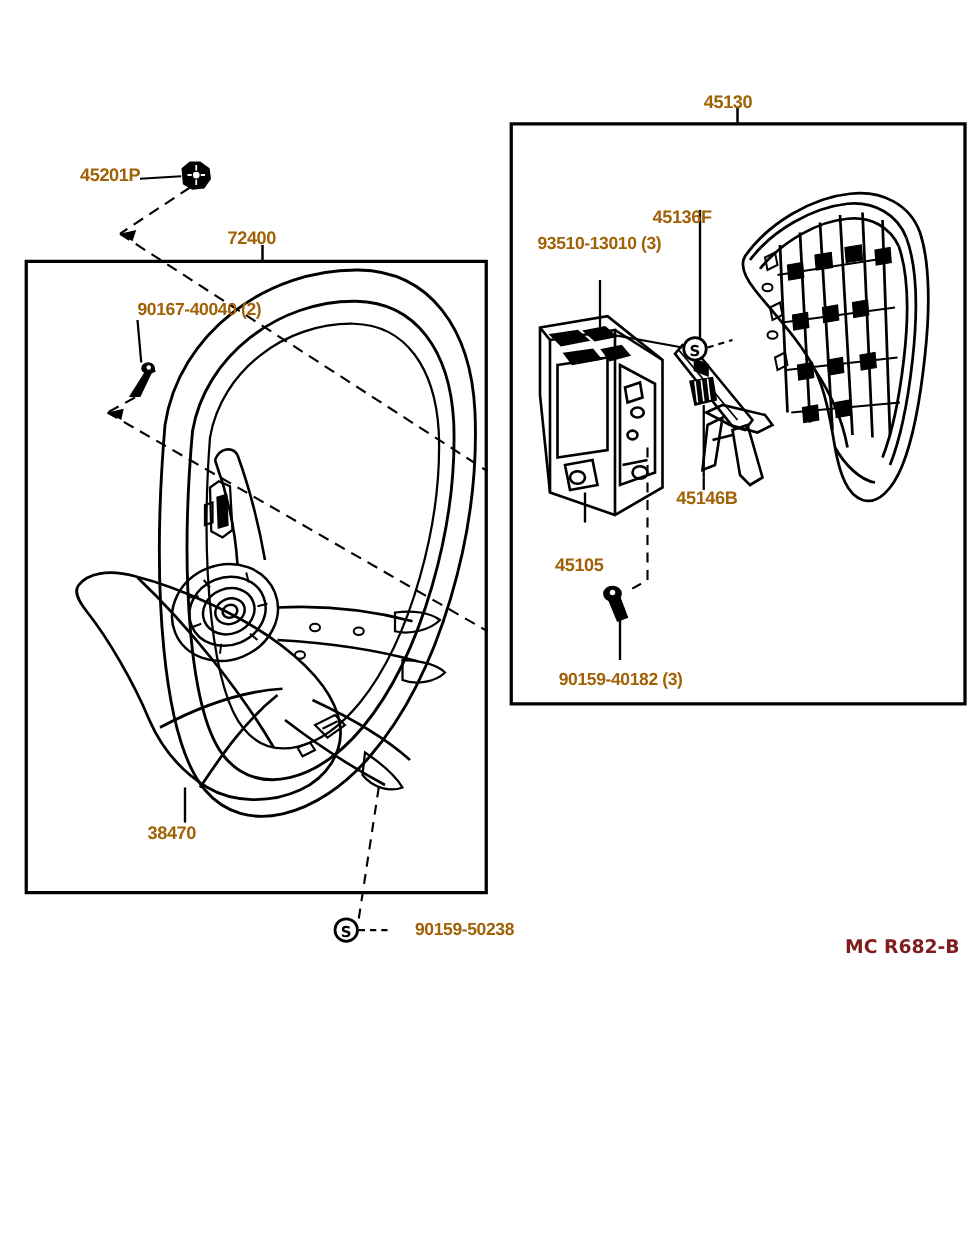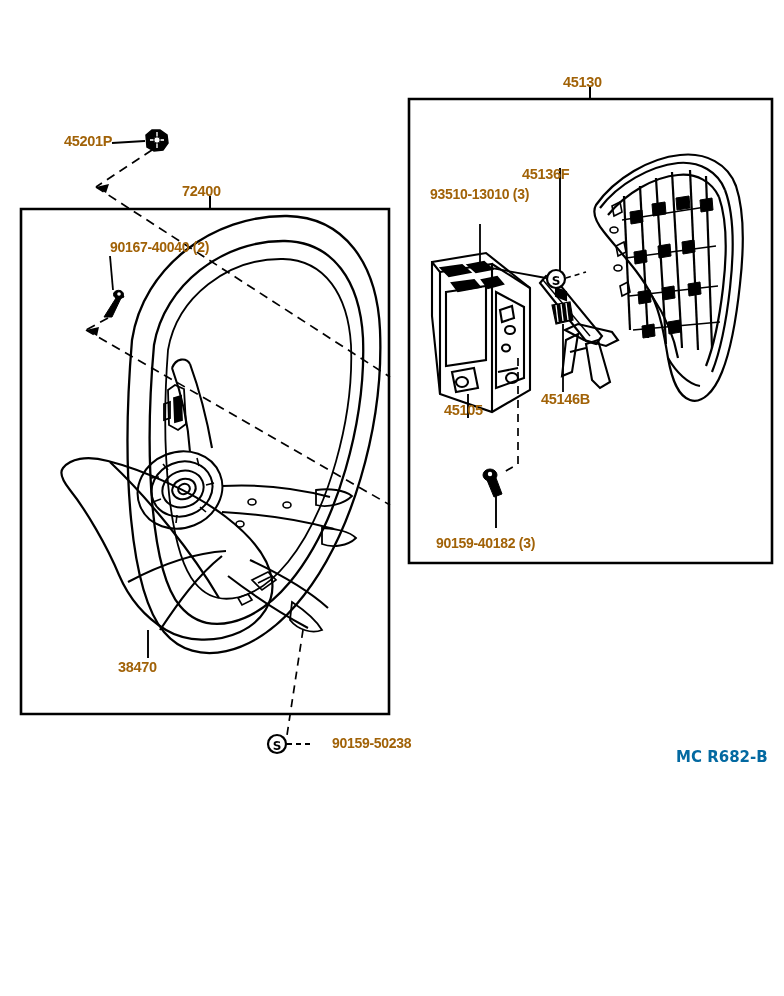--- a/index.html
+++ b/index.html
@@ -38,21 +38,21 @@
     line-height: 1;
   }
   .lbl.small {
     font-size: 14px;
   }
   .footer-code {
     position: absolute;
     font-family: "DejaVu Sans", "Liberation Sans", sans-serif;
     font-weight: bold;
     font-size: 15px;
-    color: #0369a1;
+    color: #7f1d1d;
     white-space: nowrap;
   }
 </style>
 </head>
 <body>
 
 <div id="page">
 
   <svg class="layer" viewBox="0 0 784 996">
 
@@ -376,21 +376,21 @@
   <div class="lbl" style="left:118px; top:660px;">38470</div>
 
   <div class="lbl small" style="left:332px; top:736px;">90159-50238</div>
 
   <div class="lbl" style="left:563px; top:75px;">45130</div>
 
   <div class="lbl" style="left:522px; top:131px;margin-top:36px;">45136F</div>
 
   <div class="lbl small" style="left:430px; top:187px;">93510-13010 (3)</div>
 
-  <div class="lbl" style="left:444px; top:403px;">45105</div>
+  <div class="lbl" style="left:444px; top:446px;">45105</div>
 
   <div class="lbl" style="left:541px; top:392px;">45146B</div>
 
-  <div class="lbl small" style="left:436px; top:536px;">90159-40182 (3)</div>
+  <div class="lbl small" style="left:447px; top:536px;">90159-40182 (3)</div>
 
   <div class="footer-code" style="left:676px; top:748px;">MC R682-B</div>
 
 </div>
 
 </body></html>

